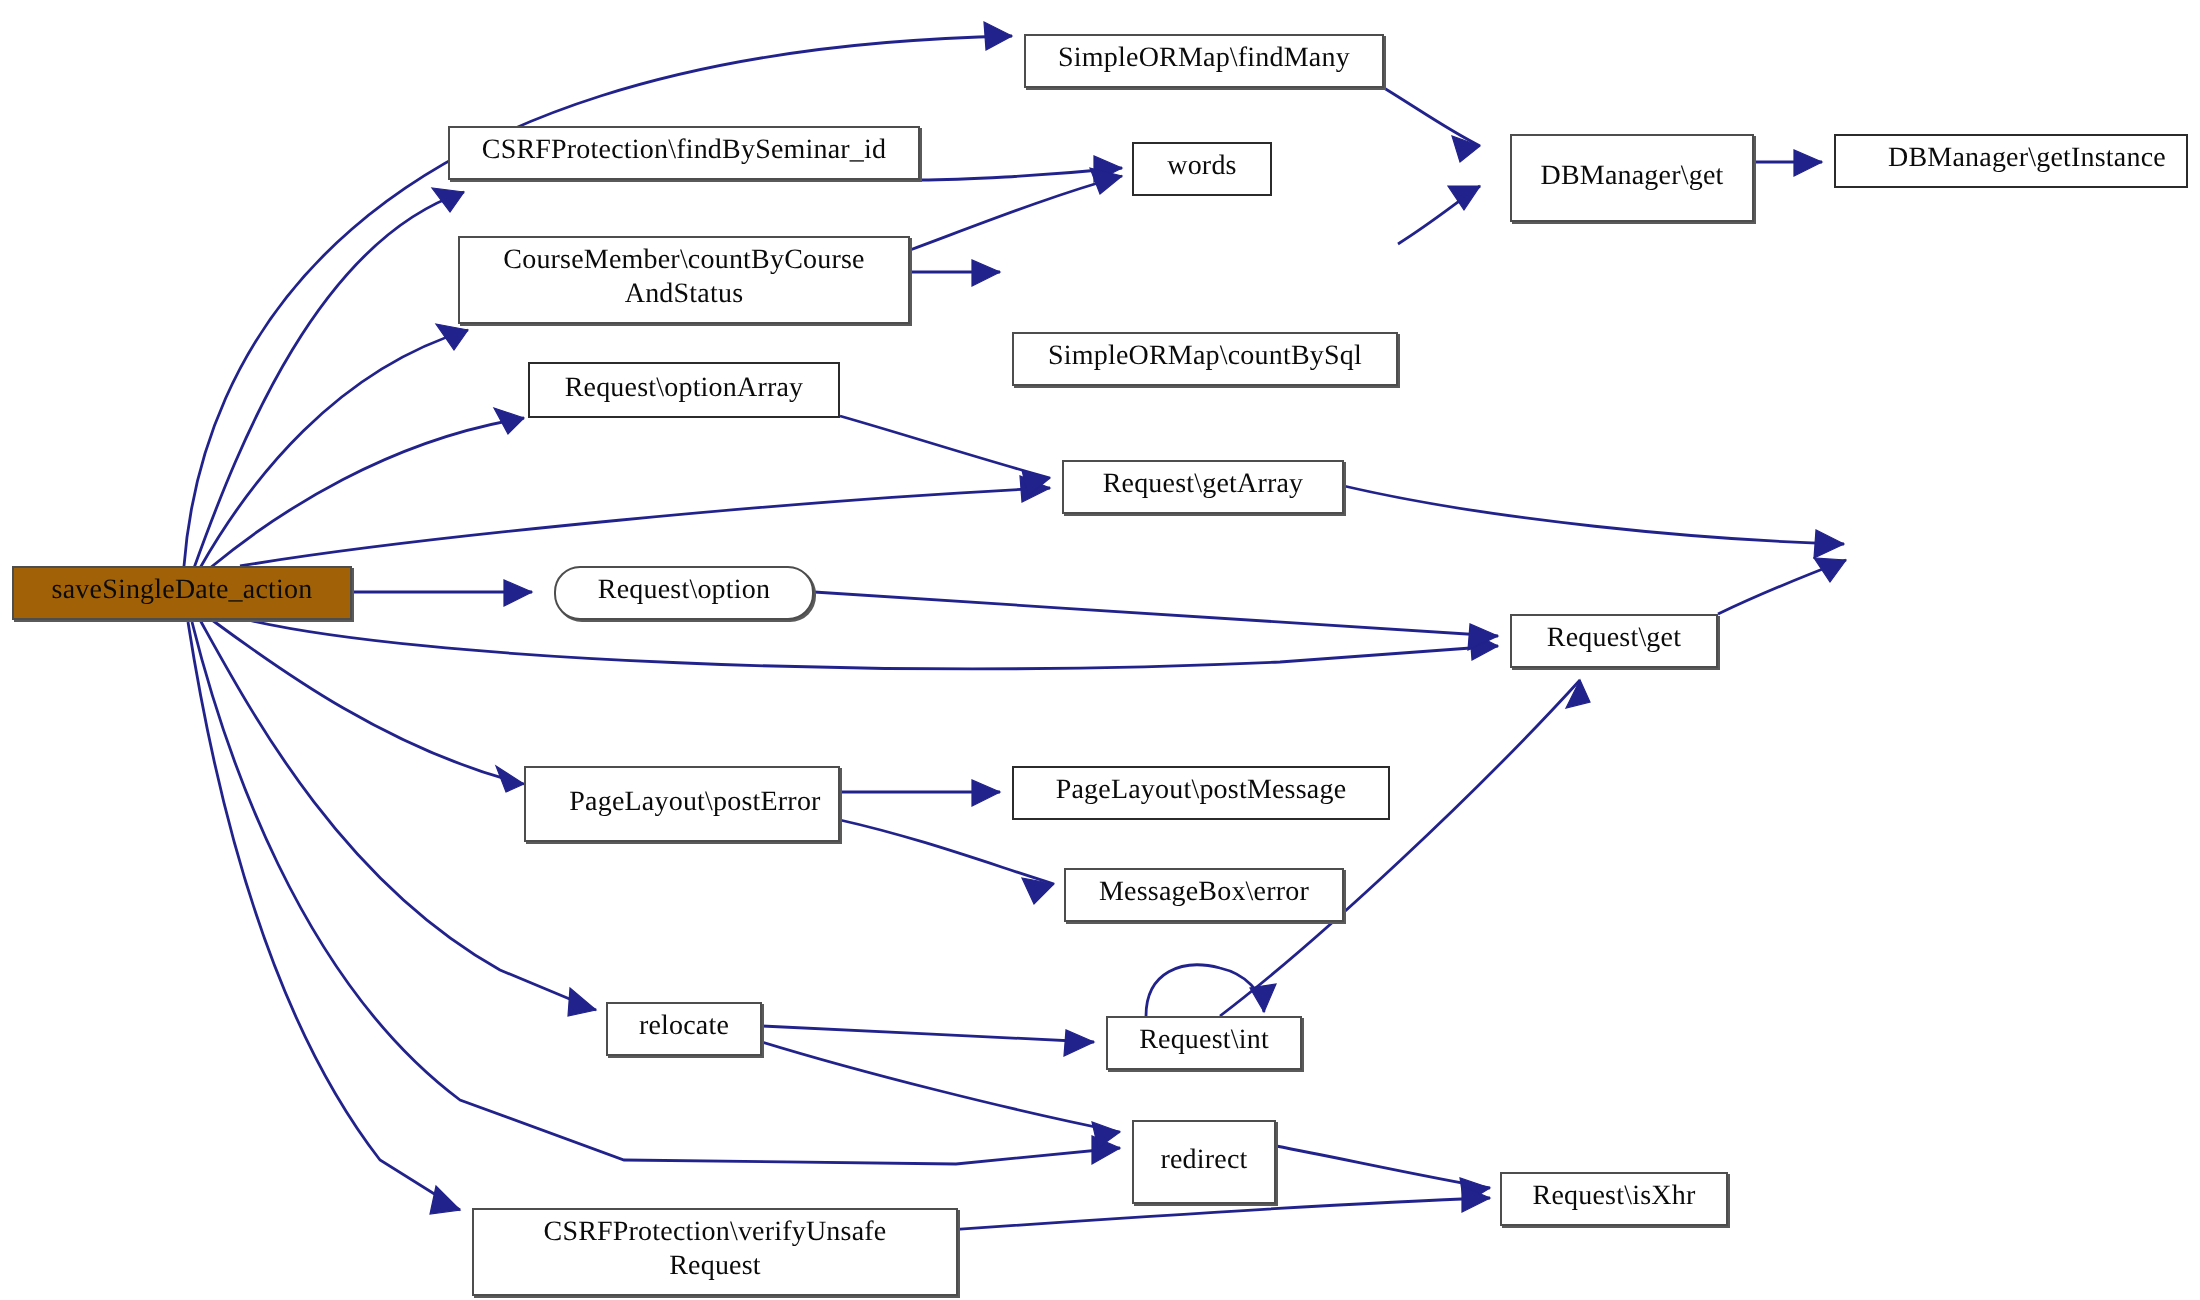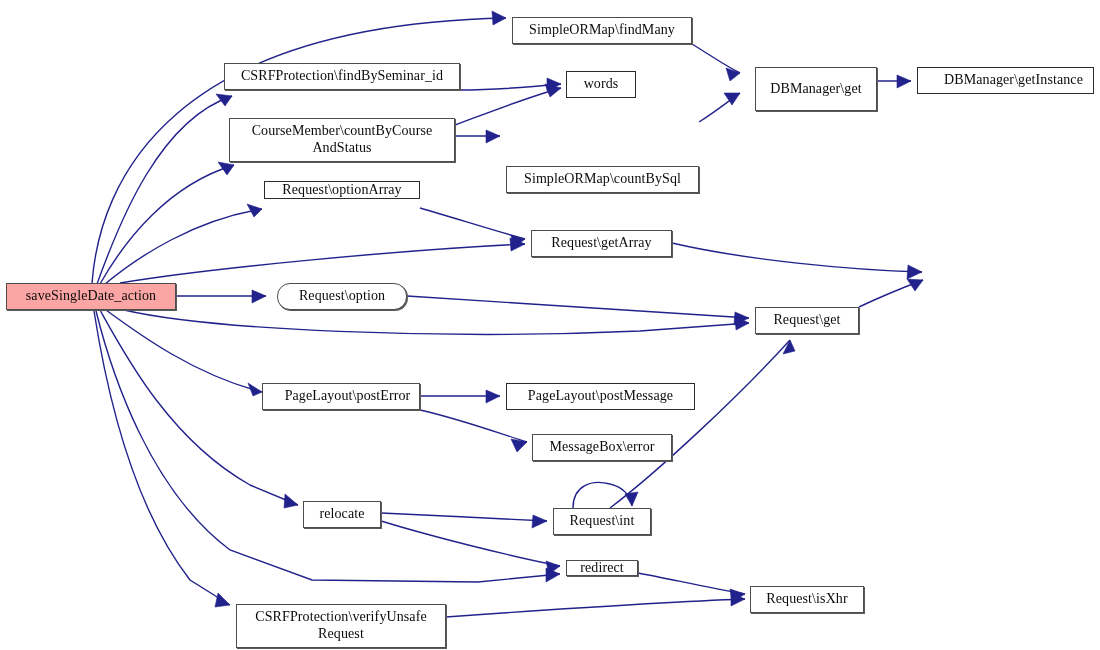--- a/index.html
+++ b/index.html
@@ -51,21 +51,21 @@
     border: 1px solid #2b2b2b;
     color: #0b0b0b;
     font-size: 14px;
     line-height: 1.18;
     letter-spacing: 0.1px;
     white-space: pre-line;
     padding: 0 4px;
     font-family: Liberation Serif, serif;
   }
   .node.current {
-    background: #fca5a5;
+    background: #a16207;
     border: 1px solid #404040;
   }
   .node.heavy {
     border: 1px solid #4d4d4d;
     box-shadow: 1px 1px 0 0 #5a5a5a;
   }
 </style>
 </head>
 <body>
 
@@ -191,27 +191,27 @@
   <div id="node-layer">
       <div class="node current heavy" style="left: 6px; top: 283px; width: 170px; height: 27px;">saveSingleDate_action</div>
       <div class="node heavy" style="left: 512px; top: 17px; width: 180px; height: 27px;">SimpleORMap\findMany</div>
       <div class="node heavy" style="left: 224px; top: 63px; width: 236px; height: 27px;">CSRFProtection\findBySeminar_id</div>
       <div class="node" style="left: 566px; top: 71px; width: 70px; height: 27px;">words</div>
       <div class="node heavy" style="left: 745px; top: 67px; width: 122px; height: 44px; margin-left: 10px;">DBManager\get</div>
       <div class="node" style="left: 917px; top: 67px; width: 177px; height: 27px; padding-left: 20px;">DBManager\getInstance</div>
       <div class="node heavy" style="left: 229px; top: 118px; width: 226px; height: 44px;">CourseMember\countByCourse
 AndStatus</div>
       <div class="node heavy" style="left: 506px; top: 122px; width: 193px; height: 27px; margin-top: 44px;">SimpleORMap\countBySql</div>
-      <div class="node" style="left: 264px; top: 181px; width: 156px; height: 18px;">Request\optionArray</div>
+      <div class="node" style="left: 264px; top: 181px; width: 156px; height: 28px;">Request\optionArray</div>
       <div class="node heavy" style="left: 531px; top: 230px; width: 141px; height: 27px;">Request\getArray</div>
       <div class="node heavy" style="left: 277px; top: 283px; width: 130px; height: 27px; border-radius: 13px;">Request\option</div>
       <div class="node heavy" style="left: 755px; top: 307px; width: 104px; height: 27px;">Request\get</div>
-      <div class="node heavy" style="left: 262px; top: 383px; width: 158px; height: 27px; padding-left: 17px;">PageLayout\postError</div>
+      <div class="node heavy" style="left: 262px; top: 383px; width: 158px; height: 38px; padding-left: 17px;">PageLayout\postError</div>
       <div class="node" style="left: 506px; top: 383px; width: 189px; height: 27px;">PageLayout\postMessage</div>
       <div class="node heavy" style="left: 532px; top: 434px; width: 140px; height: 27px;">MessageBox\error</div>
       <div class="node heavy" style="left: 303px; top: 501px; width: 78px; height: 27px; text-align: right;">relocate</div>
       <div class="node heavy" style="left: 553px; top: 508px; width: 98px; height: 27px;">Request\int</div>
-      <div class="node heavy" style="left: 566px; top: 560px; width: 72px; height: 16px; text-align: center;">redirect</div>
+      <div class="node heavy" style="left: 566px; top: 560px; width: 72px; height: 42px; text-align: center;">redirect</div>
       <div class="node heavy" style="left: 750px; top: 586px; width: 114px; height: 27px;">Request\isXhr</div>
-      <div class="node heavy" style="left: 236px; top: 604px; width: 210px; height: 44px;">CSRFProtection\verifyUnsafe
+      <div class="node heavy" style="left: 236px; top: 604px; width: 243px; height: 44px;">CSRFProtection\verifyUnsafe
 Request</div>
     </div>
 </div>
 
 </body></html>

